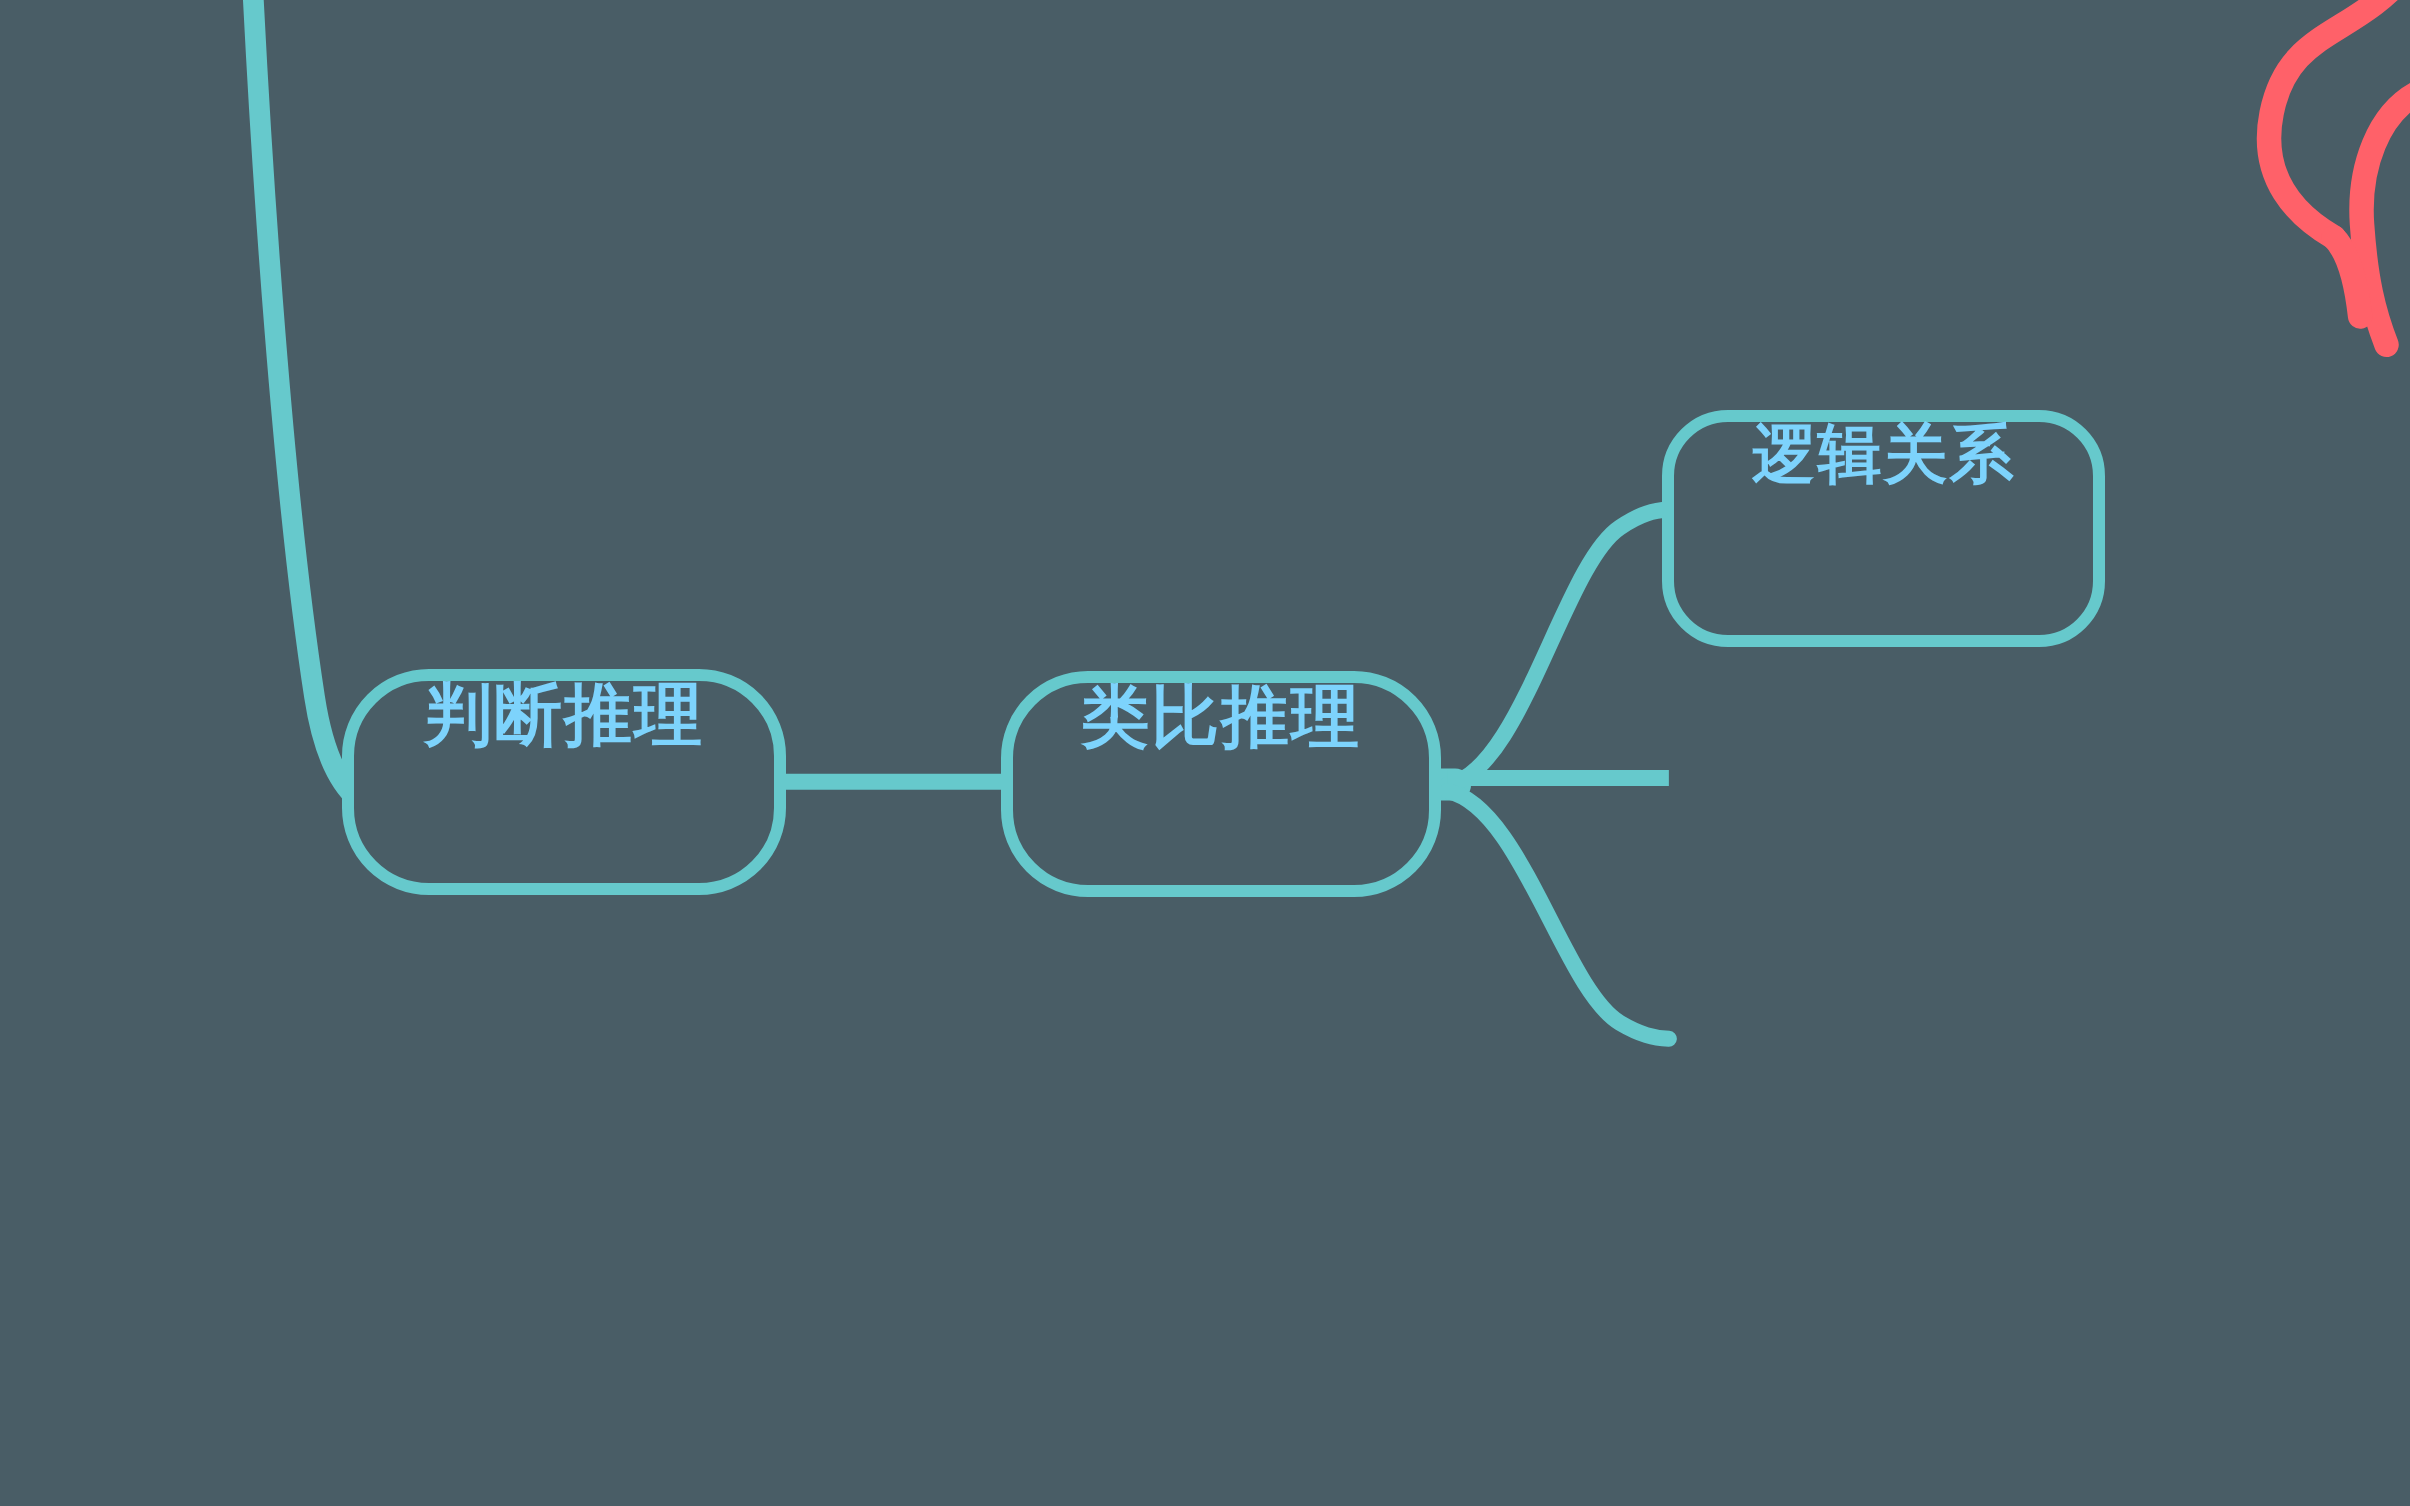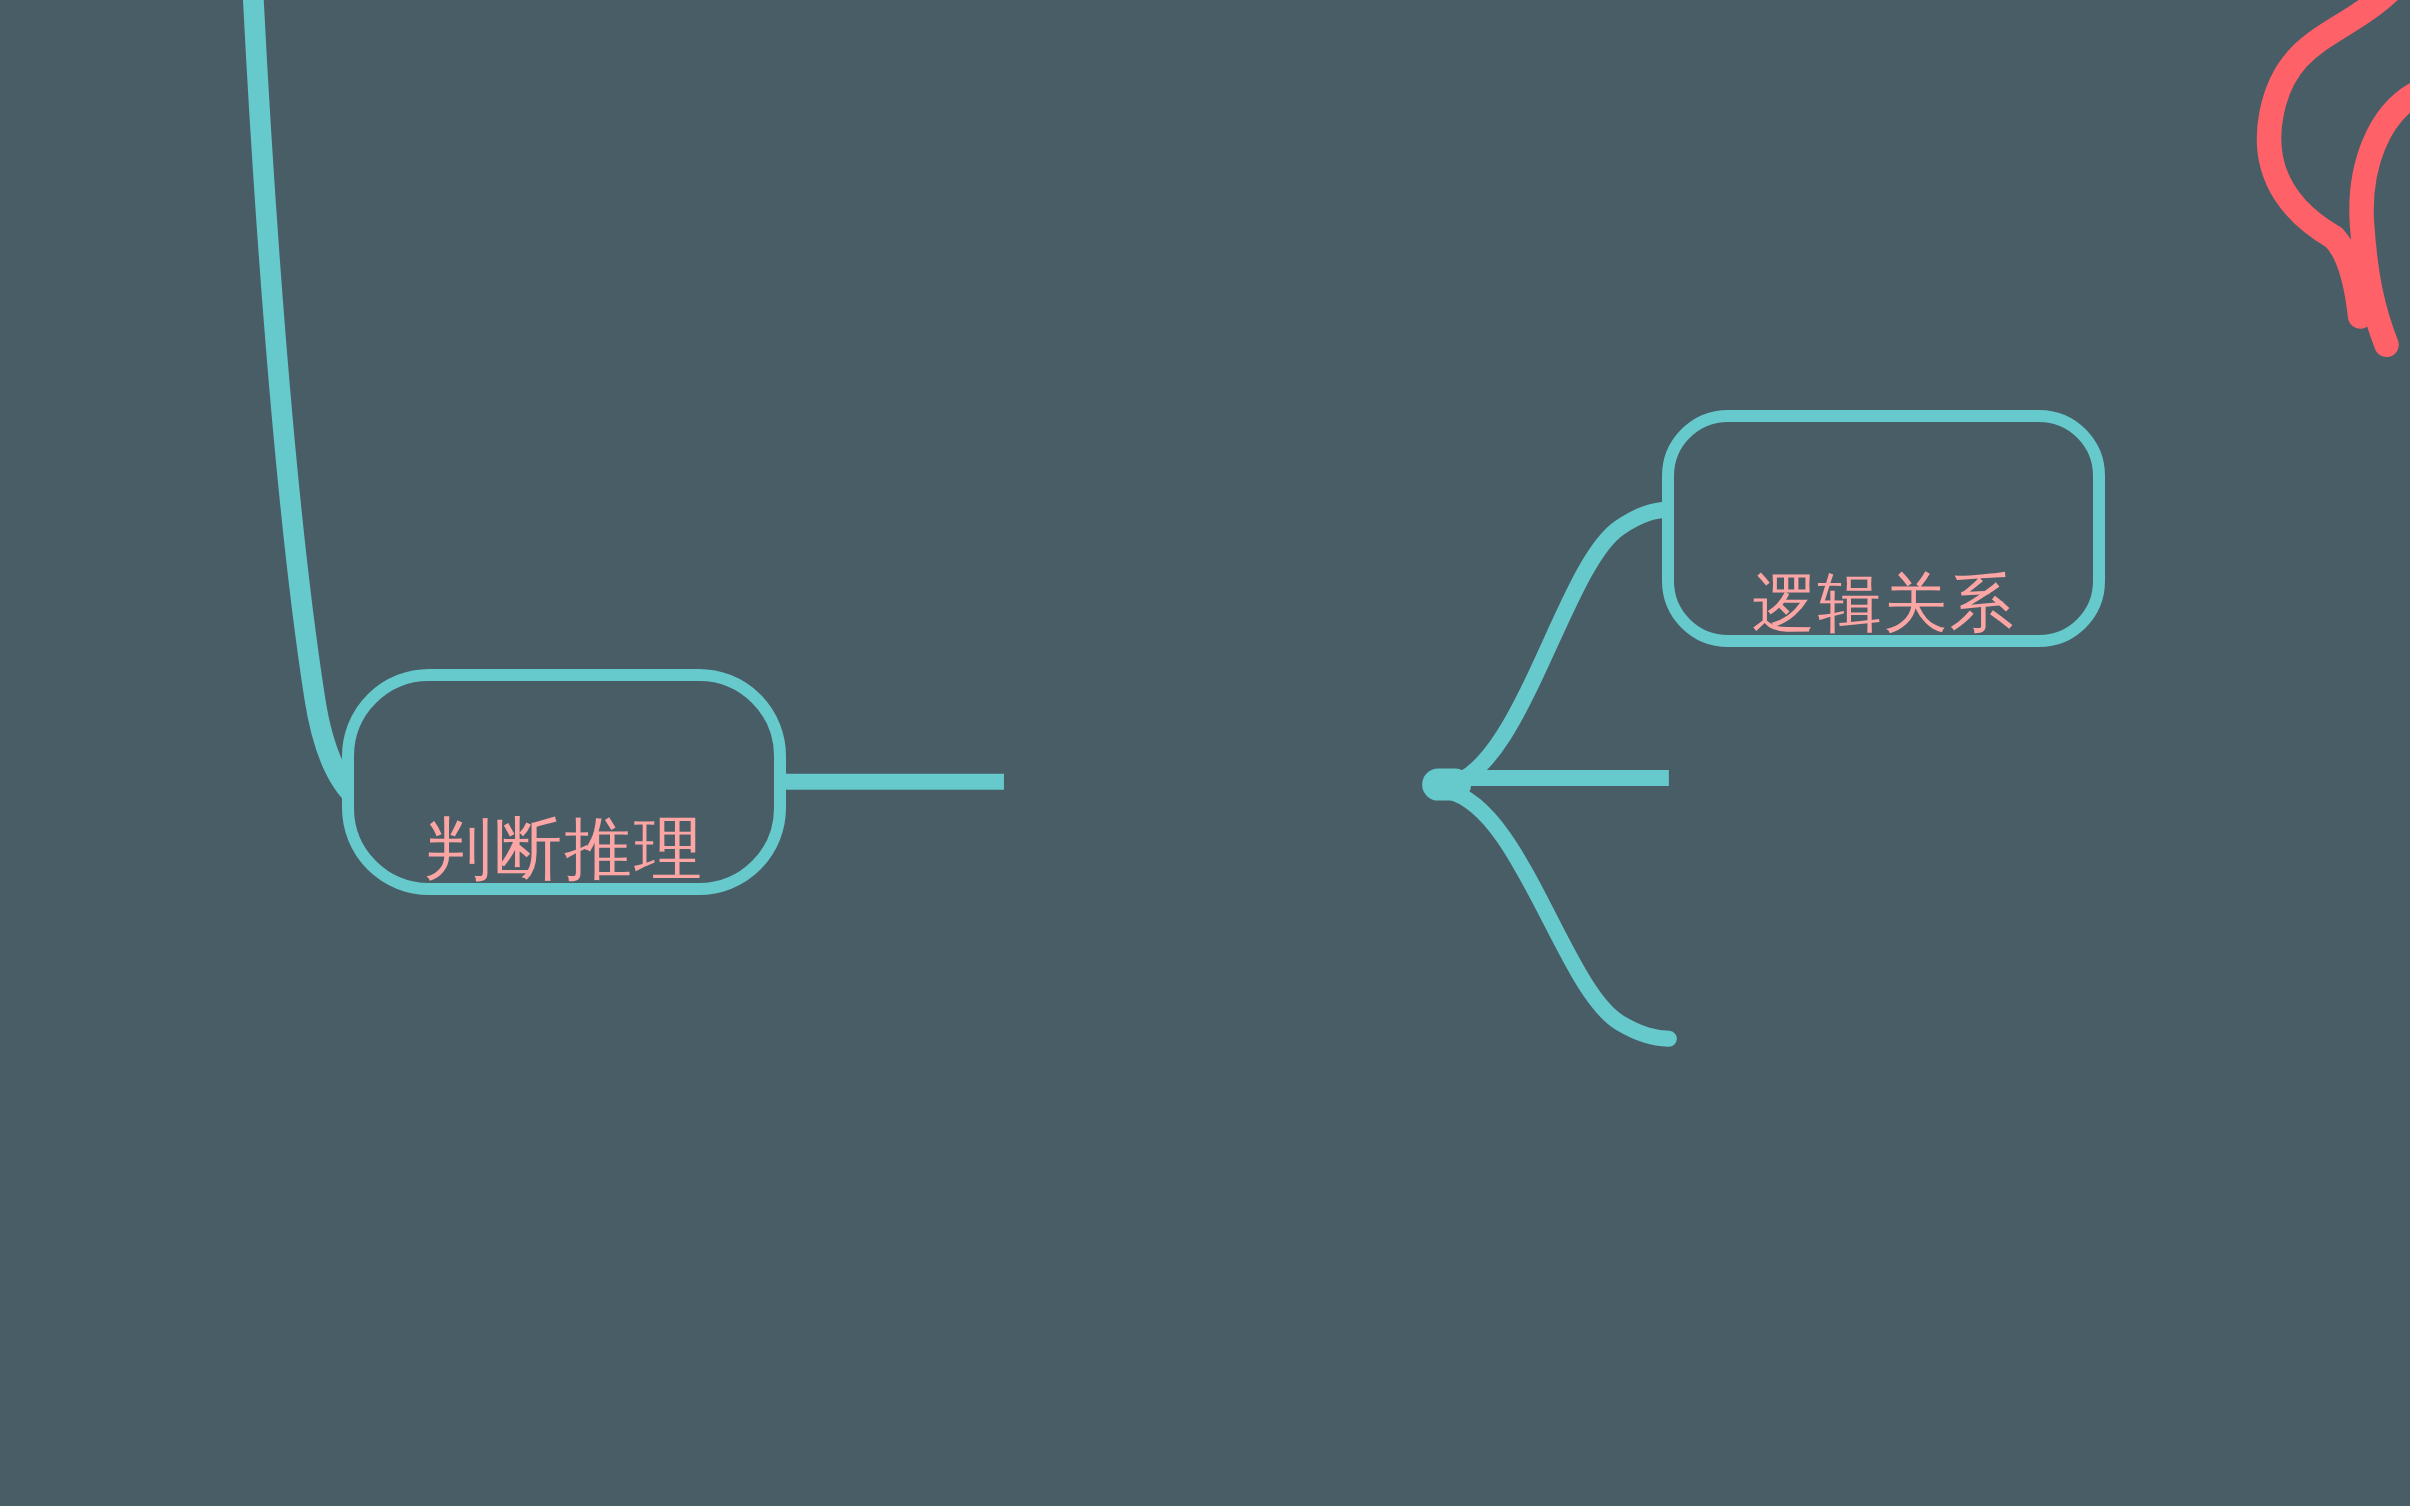--- a/index.html
+++ b/index.html
@@ -20,28 +20,29 @@
     left: 0;
     top: 0;
     width: 2411px;
     height: 1507px;
     pointer-events: none;
   }
   .node {
     position: absolute;
     box-sizing: border-box;
     display: flex;
-    align-items: flex-end;
+    align-items: flex-start;
     justify-content: center;
     background: #495D66;
     border-style: solid;
     border-color: #66C9CC;
-    color: #fca5a5;
+    color: #7dd3fc;
     white-space: nowrap;
     z-index: 5;
+    font-weight: bold;
   }
   .node-label {
     display: block;
     line-height: 1;
     letter-spacing: 1.9px;
   }
   
   .node-lvl1 {
     border-width: 12.2px;
     border-radius: 87px;
@@ -81,20 +82,23 @@
 
     <path d="M 2572 96 C 2524 118, 2504 180, 2508 238 C 2512 296, 2520 330, 2534 366" fill="none" stroke="#FF6169" stroke-width="26" stroke-linecap="round"></path>
 
     <path d="M 2478 252 C 2494 268, 2502 300, 2506 336" fill="none" stroke="#FF6169" stroke-width="26" stroke-linecap="round"></path>
   </svg>
 
   <div class="node node-lvl1" style="left:342px; top:669px; width:444px; height:226px;">
     <span class="node-label">判断推理</span>
   </div>
 
+  <div class="node node-lvl1" style="left:1001px; top:671px; width:440px; height:226px;">
+    <span class="node-label">类比推理</span>
+  </div>
 
   <div class="node node-leaf" style="left:1662px; top:410px; width:443px; height:237px;">
     <span class="node-label">逻辑关系</span>
   </div>
 
 
 
 </div>
 
 

